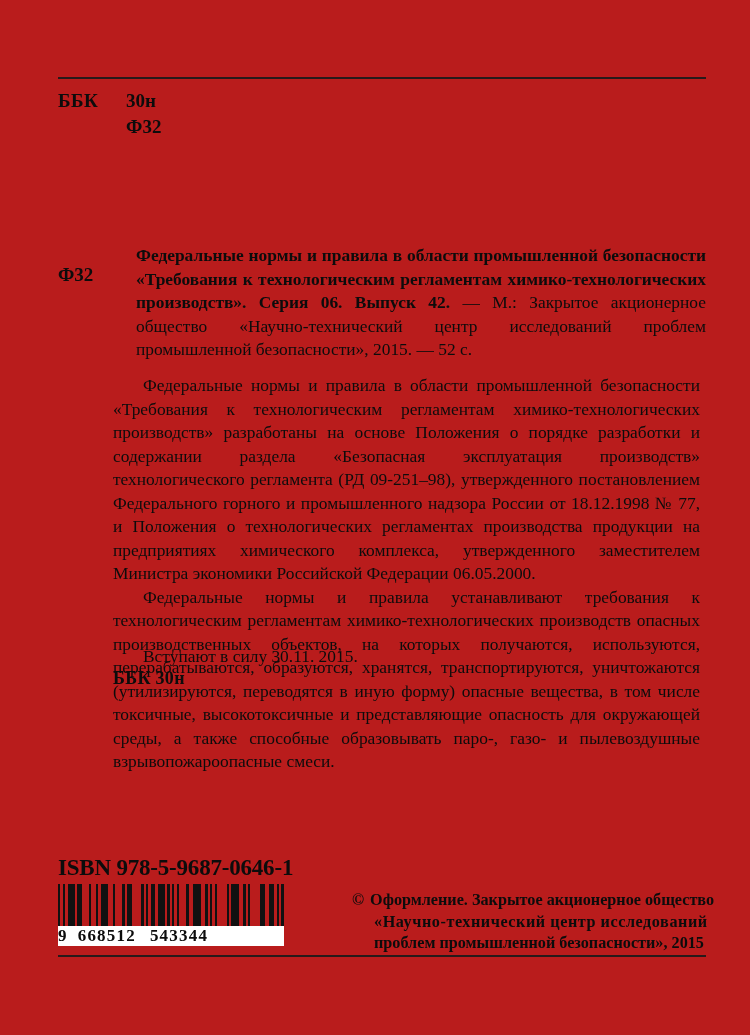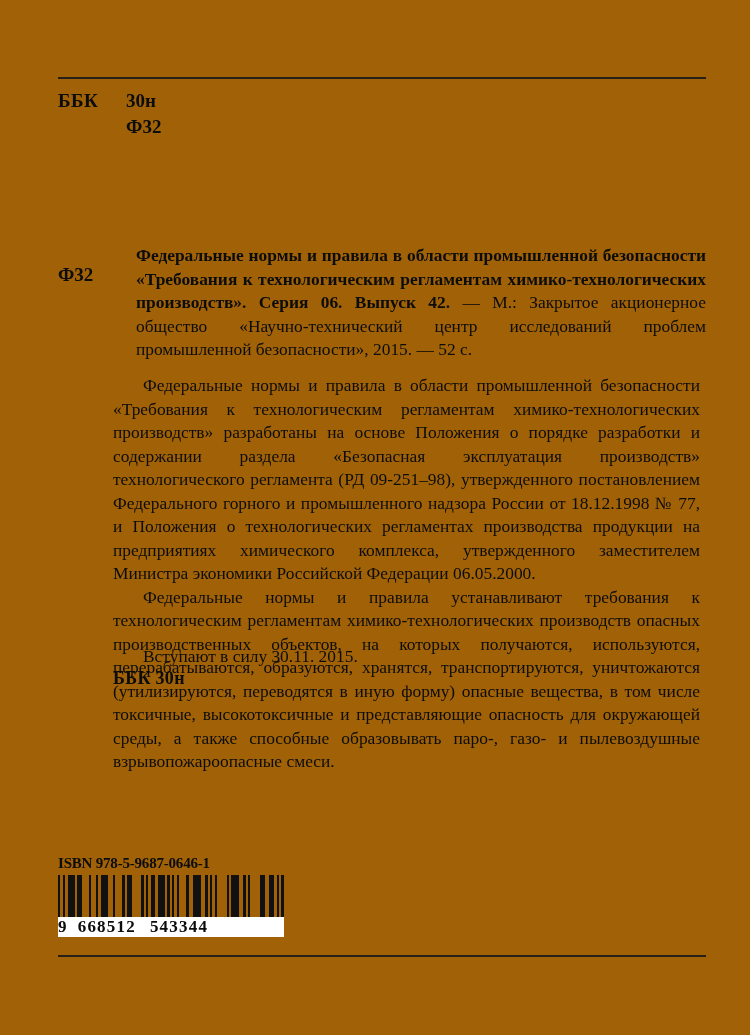--- a/index.html
+++ b/index.html
@@ -5,21 +5,21 @@
 <style>
   html, body {
     margin: 0;
     padding: 0;
     background: #ffffff;
   }
   .page {
     position: relative;
     width: 750px;
     height: 1035px;
-    background: #a16207;
+    background: #b91c1c;
     overflow: hidden;
     font-family: "Liberation Serif", "DejaVu Serif", serif;
     color: #0c0c0c;
   }
 
   
   .scan-rule {
     position: absolute;
     left: 58px;
     width: 648px;
@@ -115,21 +115,21 @@
   }
 
   
   .isbn-block {
     position: absolute;
     left: 58px;
     top: 855px;
     width: 228px;
   }
   .isbn-block .isbn-text {
-    font-size: 15px;
+    font-size: 23px;
     font-weight: bold;
     letter-spacing: -0.2px;
     white-space: nowrap;
   }
   .barcode {
     margin-top: 3px;
     width: 226px;
     height: 58px;
     display: flex;
     align-items: flex-start;
@@ -268,16 +268,21 @@
         <i class="sp" style="width:2.38px;height:100%;"></i>
         <i class="tall" style="width:2.38px;height:100%;"></i>
       </div>
     <div class="barcode-digits">
       <span class="d-lead">9</span>
       <span class="d-left">668512</span>
       <span class="d-right">543344</span>
     </div>
   </div>
 
+  <div class="copyright">
+    <span class="cline l1"><span class="copy-sym">©</span><span>Оформление. Закрытое акционерное общество</span></span>
+    <span class="cline l2">«Научно-технический центр исследований</span>
+    <span class="cline l3">проблем промышленной безопасности»,  2015</span>
+  </div>
 
   <div class="scan-rule bottom"></div>
 
 </div>
 
 </body></html>

